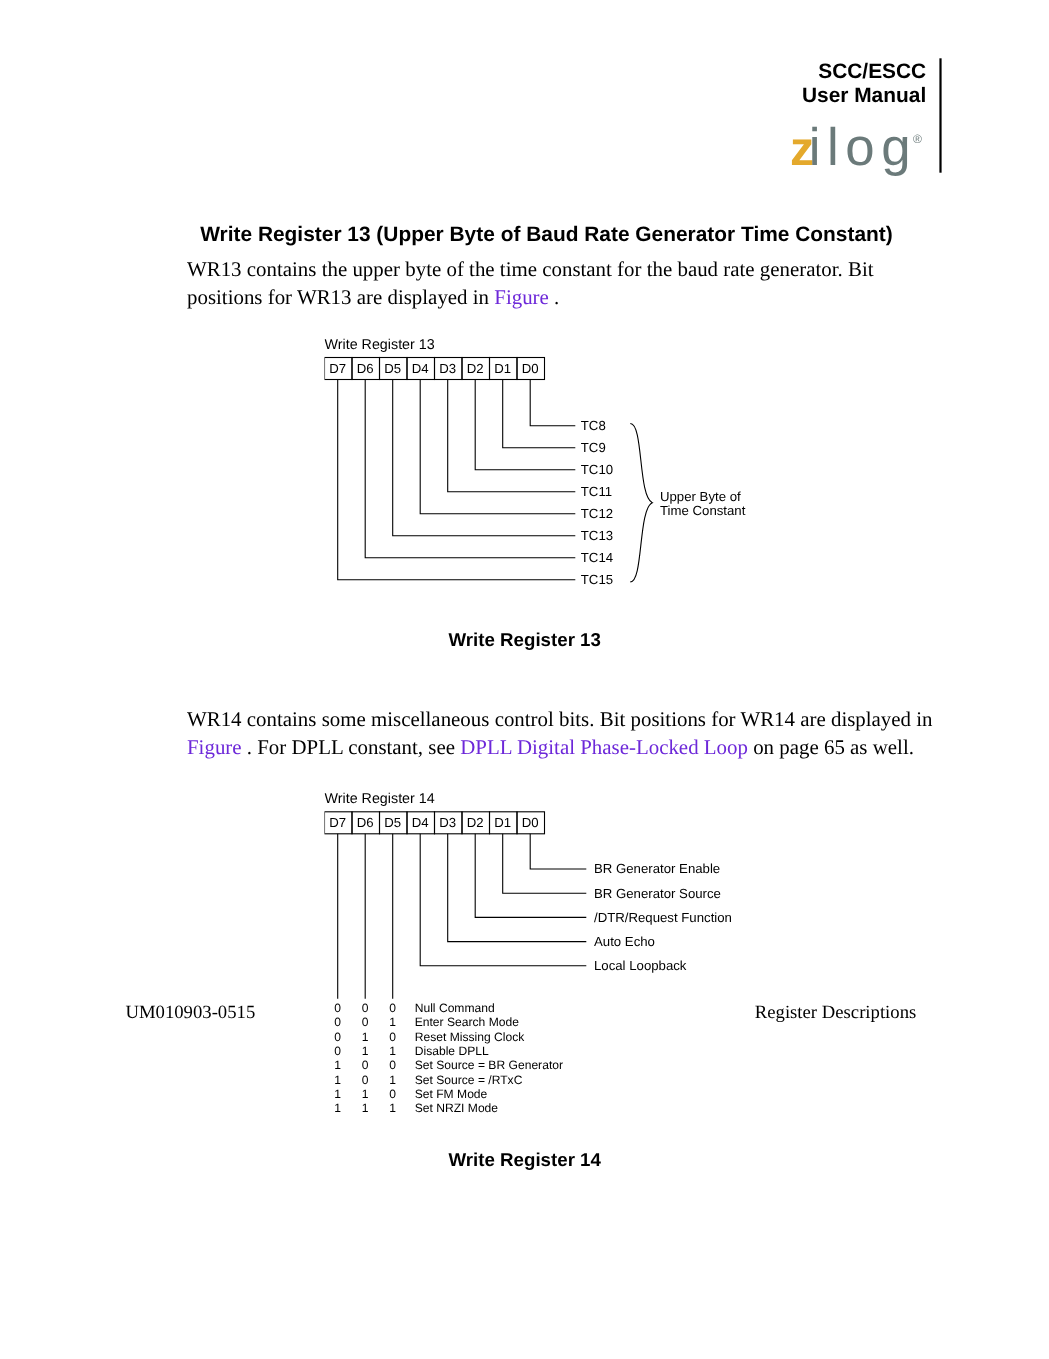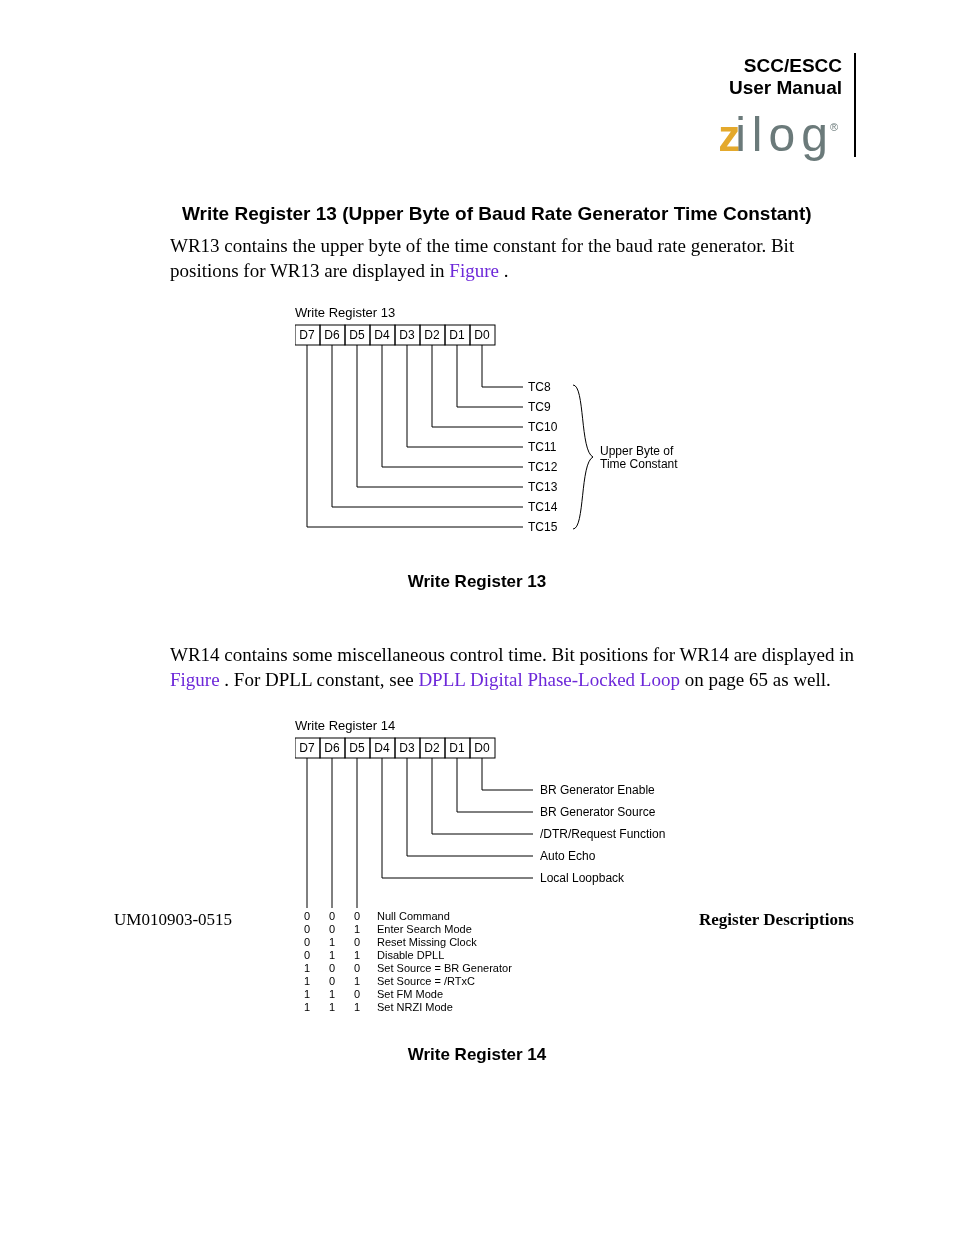--- a/index.html
+++ b/index.html
@@ -121,21 +121,21 @@
     font-size: 11px;
   }
 
   .footer {
     position: absolute;
     bottom: 62px;
     width: 954px;
     font-size: 17px;
   }
   .footer .left { position: absolute; left: 114px; }
-  .footer .right { position: absolute; right: 100px; font-weight: bold; }
+  .footer .right { position: absolute; right: 121px; }
 </style>
 </head>
 <body>
 
 <div class="page">
 
   <div class="header">
     <div class="rule"></div>
     <div class="title-block">
       <div>SCC/ESCC</div>
@@ -204,21 +204,21 @@
 
     <path d="M278 78 C290 78 285 144 298 150 C285 156 290 222 278 222" stroke="#000" fill="none"></path>
     <text x="305" y="148" class="svg-small">Upper Byte of</text>
     <text x="305" y="161" class="svg-small">Time Constant</text>
   </svg>
 
   <div id="cap1" class="figure-caption">Write Register 13</div>
 
 
   <div id="p2" class="body-text">
-    <span>WR14 contains some miscellaneous control time. Bit positions for WR14 are displayed in </span><span class="link">Figure </span><span>. For DPLL constant, see </span><span class="link">DPLL Digital Phase-Locked Loop</span><span> on page 65 as well.</span>
+    <span>WR14 contains some miscellaneous control bits. Bit positions for WR14 are displayed in </span><span class="link">Figure </span><span>. For DPLL constant, see </span><span class="link">DPLL Digital Phase-Locked Loop</span><span> on page 65 as well.</span>
   </div>
 
   <svg id="dia2" class="diagram" viewBox="0 0 480 300">
     <text x="0" y="10" class="svg-label">Write Register 14</text>
 
     <g>
       <rect x="0" y="18" width="25" height="20" fill="none" stroke="#000"></rect>
       <rect x="25" y="18" width="25" height="20" fill="none" stroke="#000"></rect>
       <rect x="50" y="18" width="25" height="20" fill="none" stroke="#000"></rect>
       <rect x="75" y="18" width="25" height="20" fill="none" stroke="#000"></rect>

